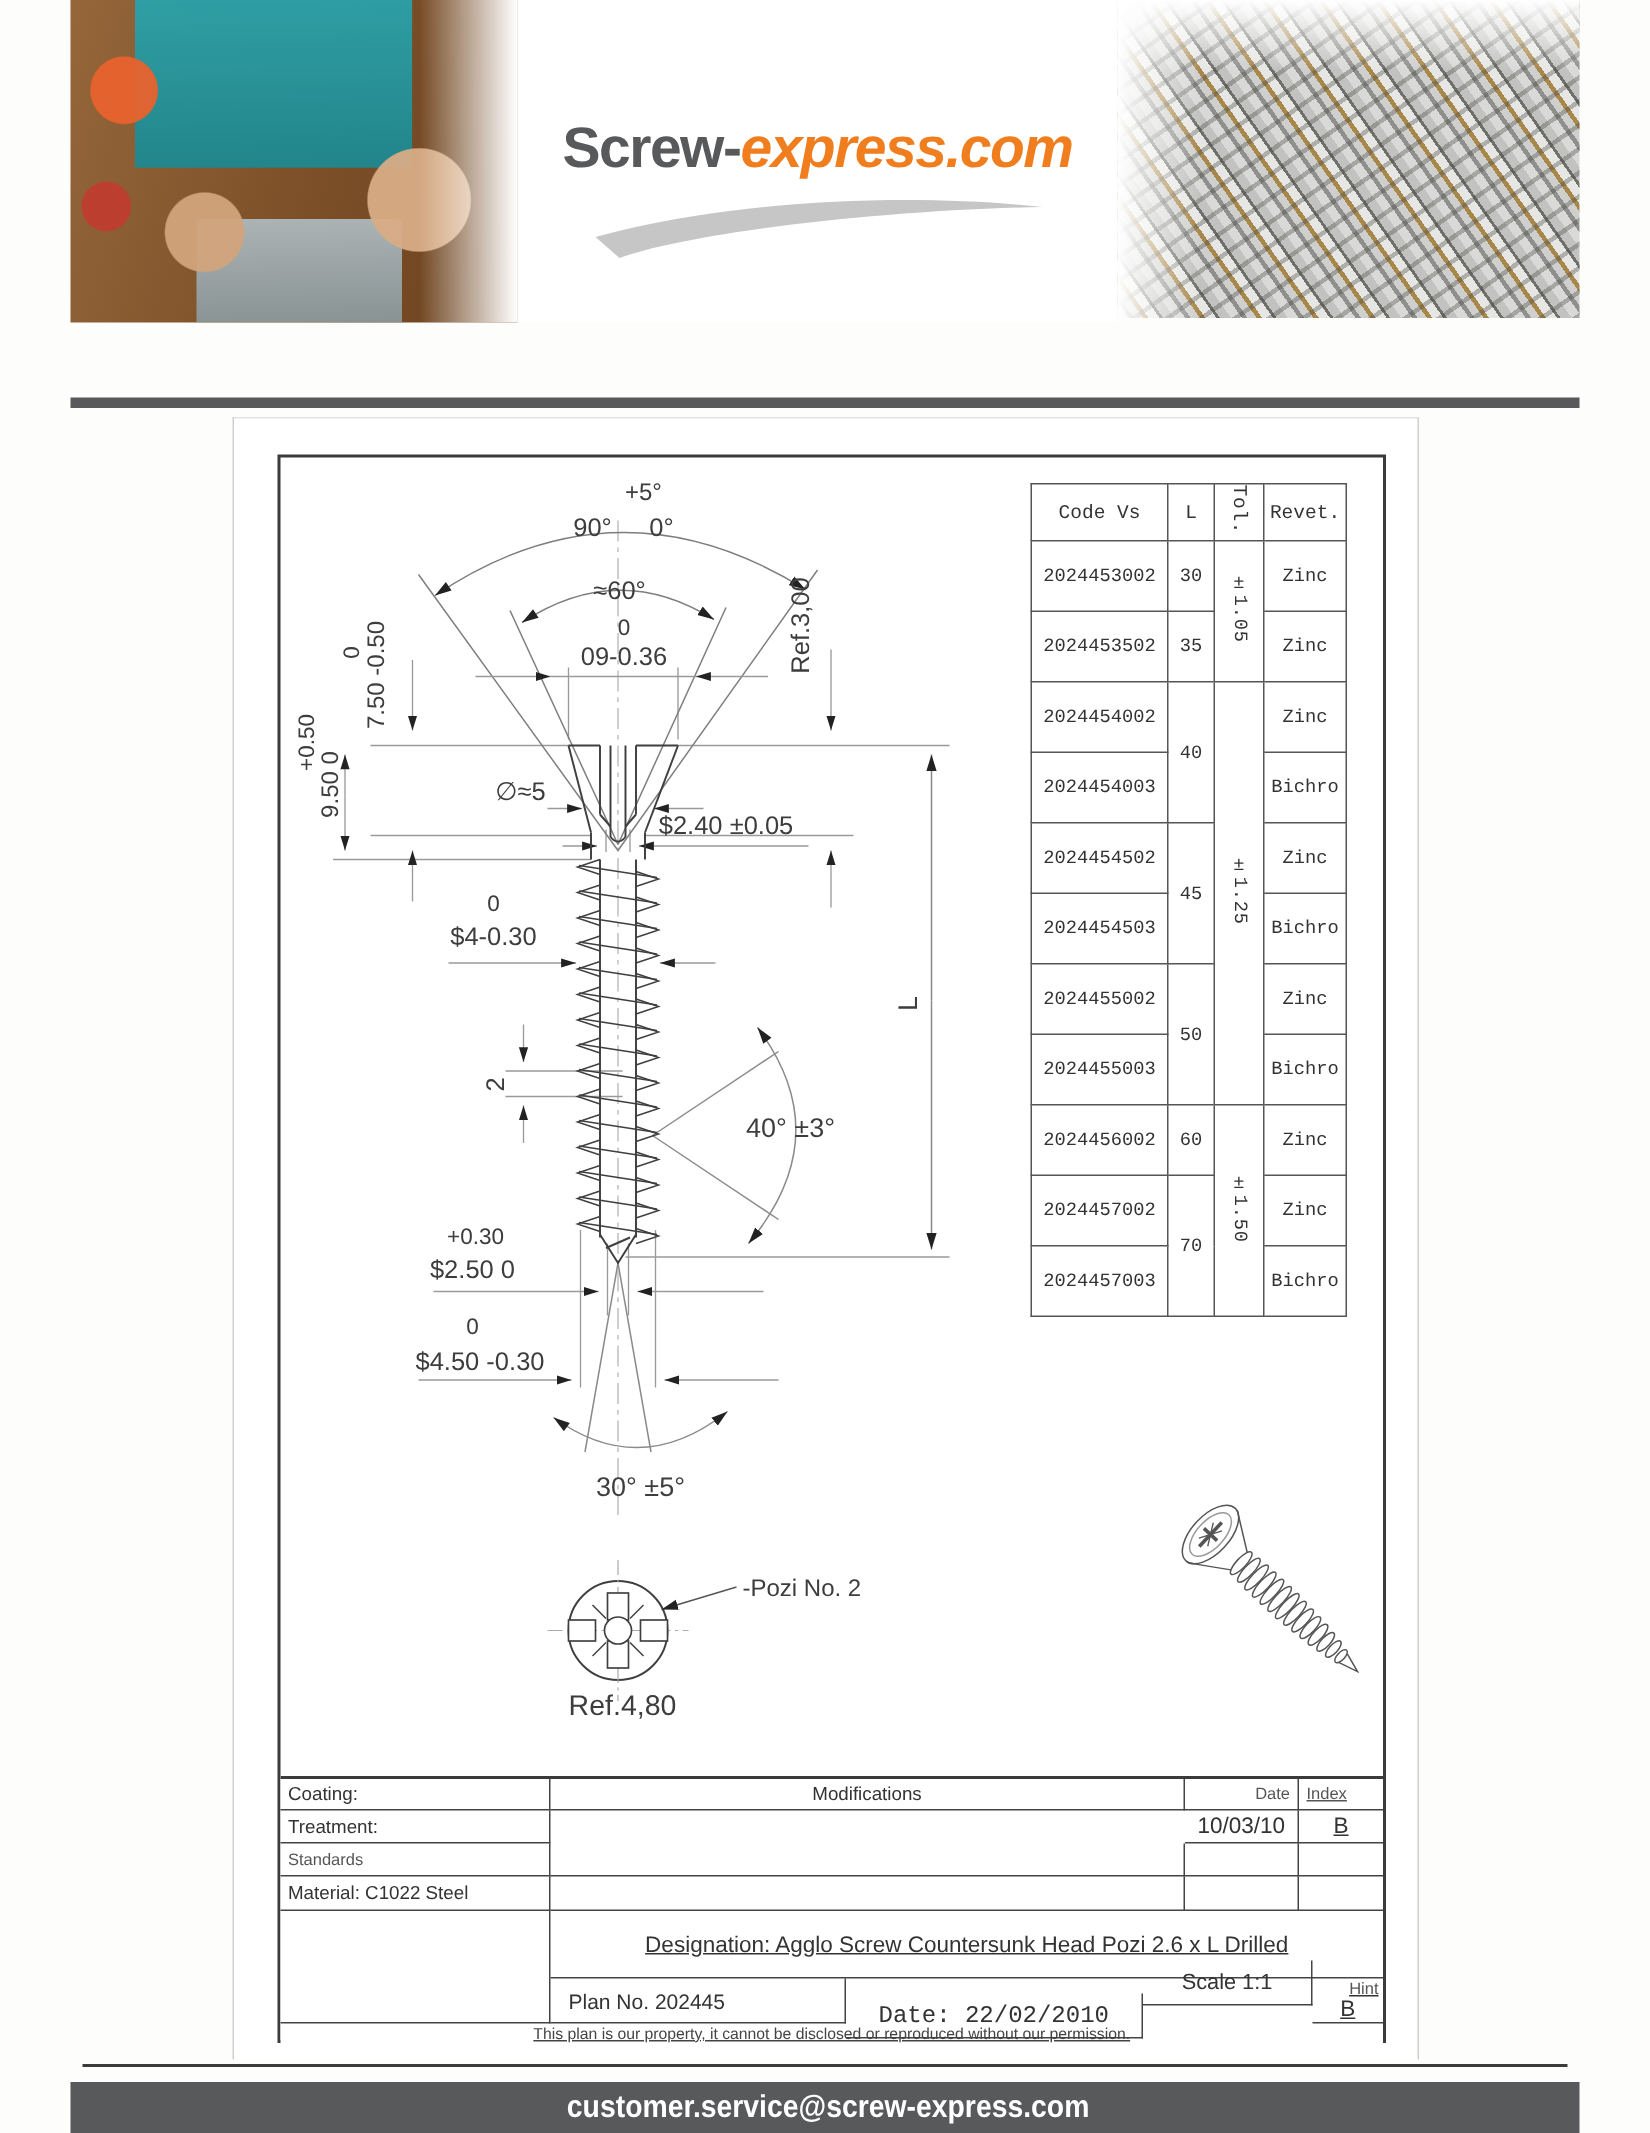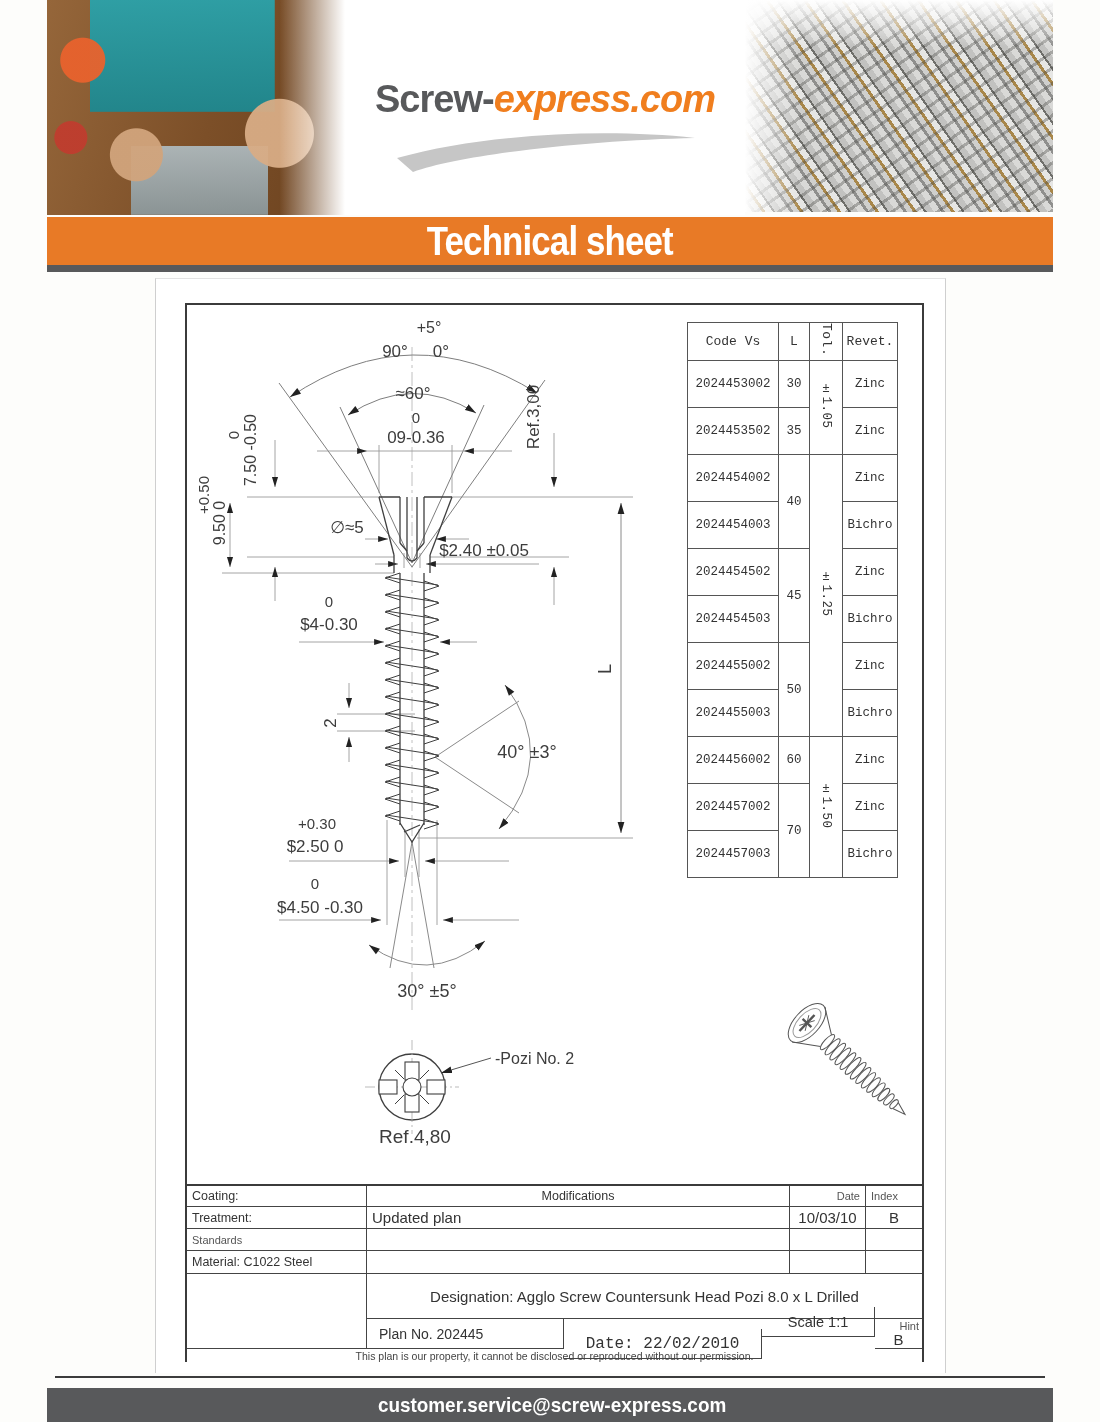--- a/index.html
+++ b/index.html
@@ -49,21 +49,21 @@
   .spec .c-code{width:84px;}
   .spec .c-l{width:24px;}
   .spec .c-tol{width:26px;}
   .spec .c-rev{width:48px;}
   .spec .v{writing-mode:vertical-rl;margin:0 auto;letter-spacing:.5px;}
   
   .tb{position:absolute;left:0;top:879px;width:735px;height:176px;border-top:2px solid #3b3b3b;
       font-size:12.5px;color:#333;background:#fff;}
   .tb .cell{position:absolute;box-sizing:border-box;border-right:1px solid #444;
             border-bottom:1px solid #444;display:flex;align-items:center;padding:0 5px;overflow:hidden;}
-  .tb .noR{border-right:none;}
+  .tb .noR{border-right:none;text-decoration:underline;}
   .tb .ctr{justify-content:center;}
   .tb .rgt{justify-content:flex-end;}
   .big{font-size:15px;}
   .small{font-size:11px;color:#555;}
   .tiny{font-size:10.5px;color:#444;}
   
   .footLine{position:absolute;left:55px;top:1376px;width:990px;height:2px;background:#3c3c3c;}
   .footBar{position:absolute;left:47px;top:1388px;width:1006px;height:34px;background:#58595b;
            color:#fff;font-weight:bold;font-size:21px;line-height:34px;text-align:center;}
   .footBar span{display:inline-block;transform:scaleX(.9);transform-origin:right;padding-right:42px;}
@@ -75,23 +75,20 @@
 
   <div class="photoL"></div>
   <div class="photoR"></div>
   <div class="logoBox">
     <div class="logo">
       <span class="p1">Screw-</span><span class="p2">express.com</span>
     </div>
     <svg class="swoosh" width="310" height="46">
       <path d="M4,30 C90,6 210,0 302,10 C200,12 70,26 20,44 Z" fill="#c6c6c6"></path>
     </svg>
-  </div>
-  <div class="banner">
-    <span>Technical sheet</span>
   </div>
   <div class="bannerStrip"></div>
 
   <div class="content"></div>
 
   <div class="frame">
 
     
     <svg width="735" height="879" viewBox="0 0 735 879">
       <defs>
@@ -372,36 +369,35 @@
       </table>
 
     
     <div class="tb">
       <div class="cell" style="left:0;top:0;width:180px;height:21px;">Coating:</div>
       <div class="cell ctr" style="left:180px;top:0;width:423px;height:21px;">Modifications</div>
       <div class="cell rgt small" style="left:603px;top:0;width:76px;height:21px;">Date</div>
       <div class="cell noR small" style="left:679px;top:0;width:56px;height:21px;">Index</div>
 
       <div class="cell" style="left:0;top:21px;width:180px;height:22px;">Treatment:</div>
-      <div class="cell big" style="left:180px;top:21px;width:423px;height:22px;">Updated plan</div>
       <div class="cell ctr big" style="left:603px;top:21px;width:76px;height:22px;text-align:right;">10/03/10</div>
       <div class="cell noR ctr big" style="left:679px;top:21px;width:56px;height:22px;">B</div>
 
       <div class="cell small" style="left:0;top:43px;width:180px;height:22px;">Standards</div>
       <div class="cell" style="left:180px;top:43px;width:423px;height:22px;"></div>
       <div class="cell" style="left:603px;top:43px;width:76px;height:22px;"></div>
       <div class="cell noR" style="left:679px;top:43px;width:56px;height:22px;"></div>
 
       <div class="cell" style="left:0;top:65px;width:180px;height:23px;">Material: C1022 Steel</div>
       <div class="cell" style="left:180px;top:65px;width:423px;height:23px;"></div>
       <div class="cell" style="left:603px;top:65px;width:76px;height:23px;"></div>
       <div class="cell noR" style="left:679px;top:65px;width:56px;height:23px;"></div>
 
       <div class="cell" style="left:0;top:88px;width:180px;height:75px;"></div>
-      <div class="cell noR ctr big" style="left:180px;top:88px;width:555px;height:45px;">Designation: Agglo Screw Countersunk Head Pozi 8.0 x L Drilled</div>
+      <div class="cell noR ctr big" style="left:180px;top:88px;width:555px;height:45px;">Designation: Agglo Screw Countersunk Head Pozi 2.6 x L Drilled</div>
 
       <div class="cell big" style="left:180px;top:133px;width:197px;height:30px;padding-left:12px;font-size:14px;">Plan No. 202445</div>
       <div class="cell ctr" style="left:377px;top:143px;width:198px;height:30px;font-size:16px;font-family:Liberation Mono, monospace;">Date: 22/02/2010</div>
       <div class="cell ctr" style="left:575px;top:121px;width:113px;height:30px;font-size:14.5px;">Scale 1:1</div>
       <div class="cell noR" style="left:688px;top:133px;width:47px;height:30px;padding:0;">
         <div style="width:100%;">
           <div class="small" style="text-align:right;padding-right:3px;line-height:11px;">Hint</div>
           <div class="big" style="text-align:center;line-height:15px;">B</div>
         </div>
       </div>

